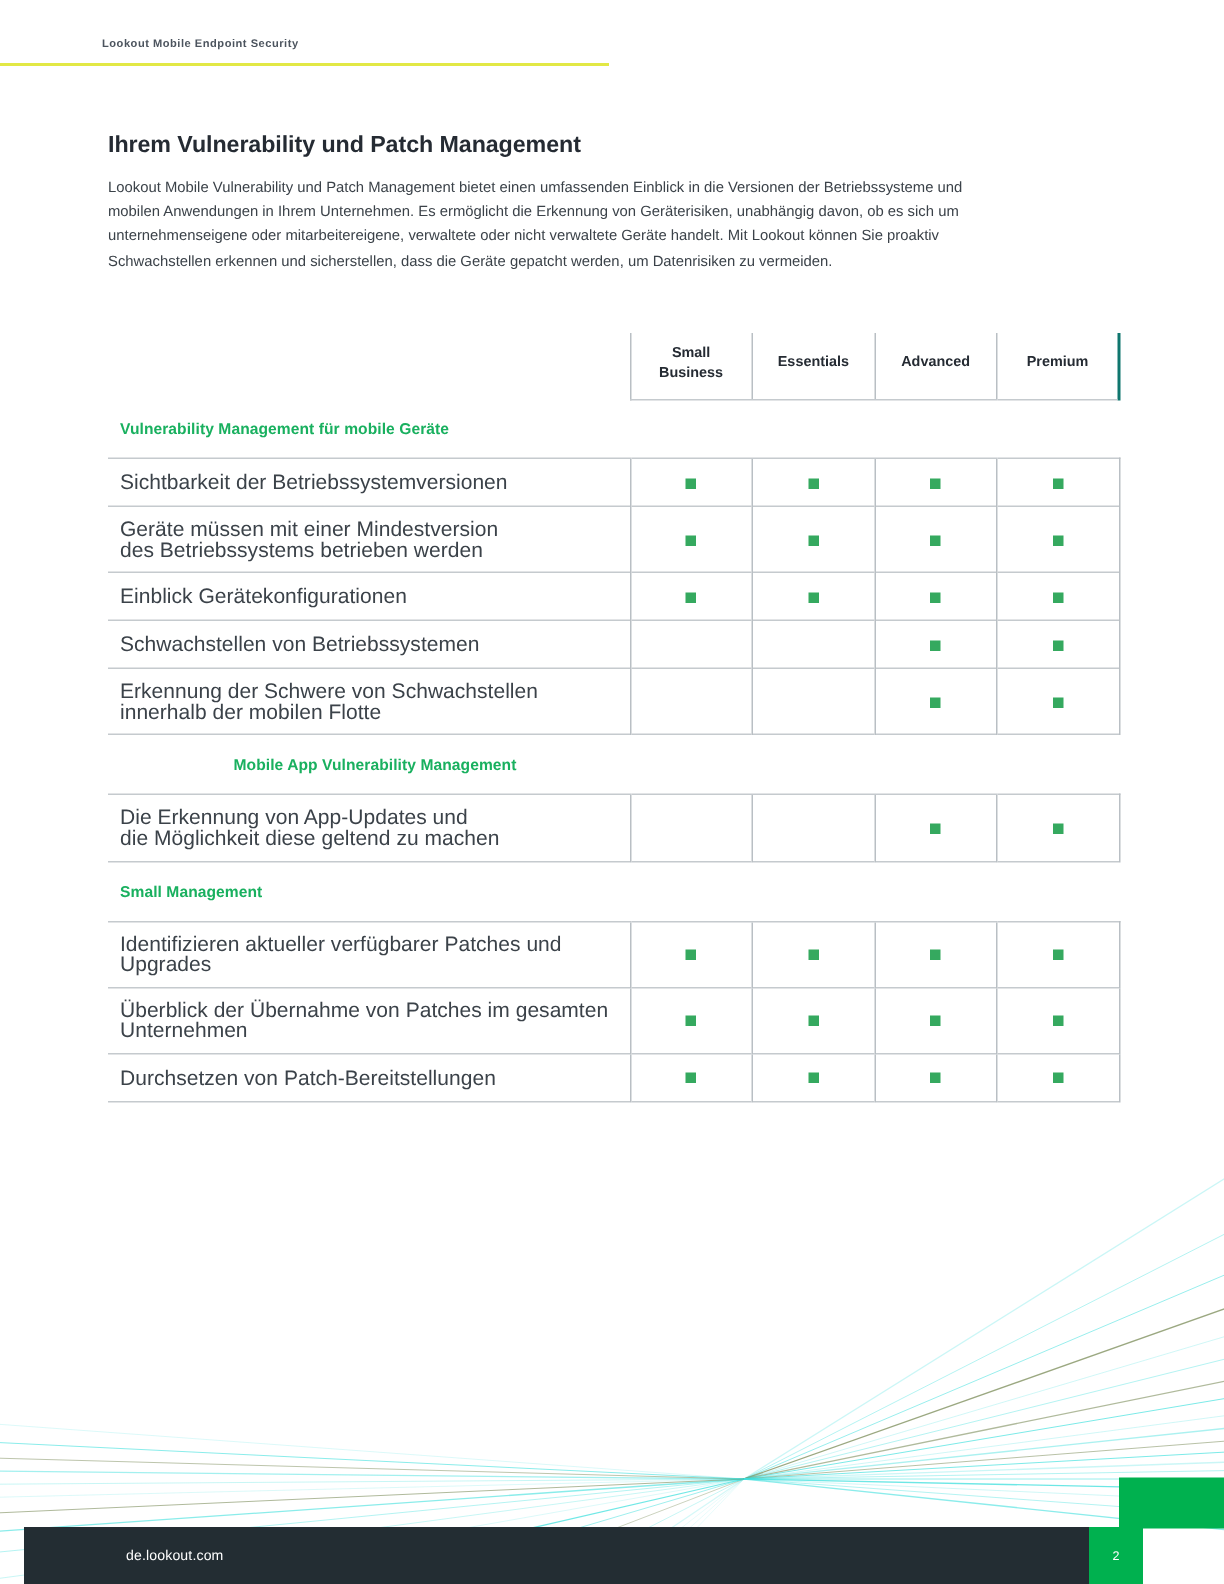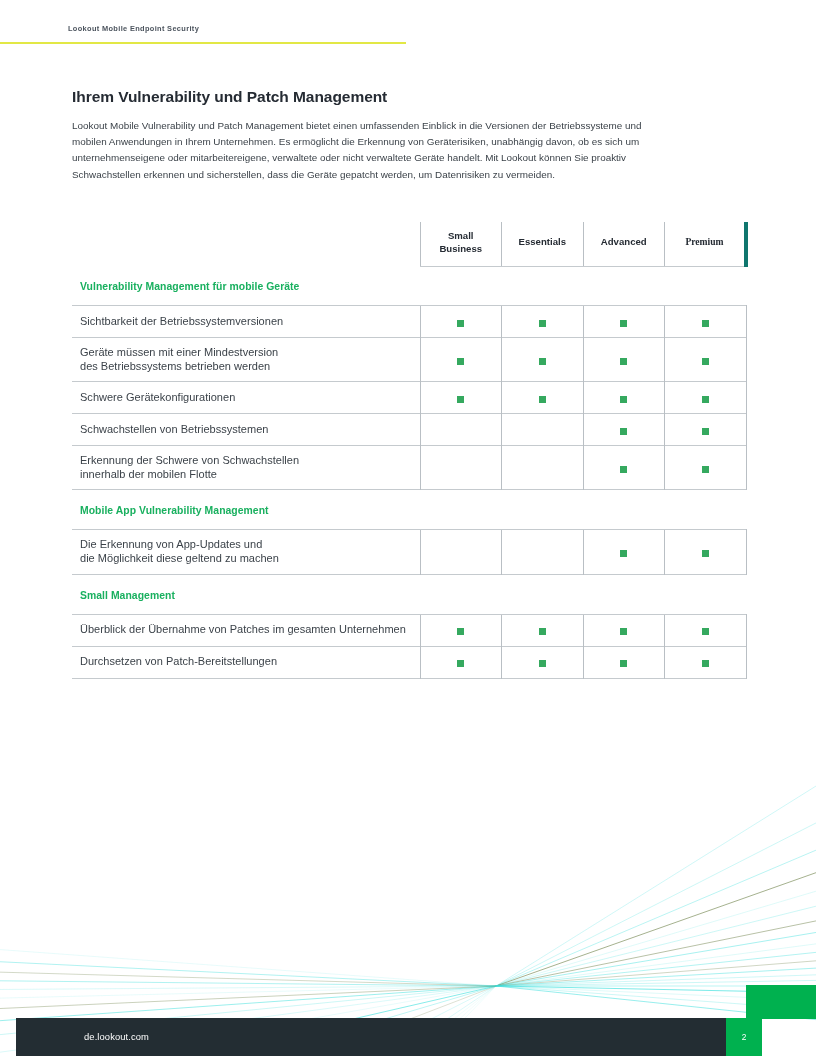--- a/index.html
+++ b/index.html
@@ -96,21 +96,21 @@
     line-height: 12.6px;
     border-left: 1px solid #b9bfc4;
     border-bottom: 1px solid #c5cace;
     height: 44px;
   }
   thead th.h-feature {
     border-left: none;
     border-bottom: none;
     background: #ffffff;
   }
-  thead th.h-last { border-right: 4px solid #0f766e; font-family: Liberation Serif, serif; }
+  thead th.h-last { border-right: 2px solid #0f766e; }
 
   
   tr.section-row td {
     border: none;
     padding: 0;
   }
   tr.section-row .sec-inner {
     font-size: 10.4px;
     font-weight: bold;
     color: #19b05f;
@@ -118,21 +118,21 @@
     letter-spacing: 0.05px;
   }
   tr.section-row td.sec-blank { background: #ffffff; }
 
   
   tbody td {
     border-top: 1px solid #c5cace;
     vertical-align: middle;
   }
   tbody tr.feature-row td.feat {
-    font-size: 11px;
+    font-size: 14px;
     color: #3b4249;
     line-height: 13.6px;
     padding: 8px 10px 8px 8px;
     letter-spacing: 0.02px;
   }
   tbody tr.feature-row td.tier {
     border-left: 1px solid #b9bfc4;
     text-align: center;
     height: 32px;
   }
@@ -279,21 +279,21 @@
           <td class="tier tier-last"><span class="tick" style="background: rgb(53, 169, 95);"></span></td>
         </tr>
         <tr class="feature-row two-line">
           <td class="feat"><span>Geräte müssen mit einer Mindestversion</span><br><span>des Betriebssystems betrieben werden</span></td>
           <td class="tier"><span class="tick" style="background: rgb(53, 169, 95);"></span></td>
           <td class="tier"><span class="tick" style="background: rgb(53, 169, 95);"></span></td>
           <td class="tier"><span class="tick" style="background: rgb(53, 169, 95);"></span></td>
           <td class="tier tier-last"><span class="tick" style="background: rgb(53, 169, 95);"></span></td>
         </tr>
         <tr class="feature-row">
-          <td class="feat"><span>Schwere Gerätekonfigurationen</span></td>
+          <td class="feat"><span>Einblick Gerätekonfigurationen</span></td>
           <td class="tier"><span class="tick" style="background: rgb(53, 169, 95);"></span></td>
           <td class="tier"><span class="tick" style="background: rgb(53, 169, 95);"></span></td>
           <td class="tier"><span class="tick" style="background: rgb(53, 169, 95);"></span></td>
           <td class="tier tier-last"><span class="tick" style="background: rgb(53, 169, 95);"></span></td>
         </tr>
         <tr class="feature-row">
           <td class="feat"><span>Schwachstellen von Betriebssystemen</span></td>
           <td class="tier"><span class="tick off"></span></td>
           <td class="tier"><span class="tick off"></span></td>
           <td class="tier"><span class="tick" style="background: rgb(53, 169, 95);"></span></td>
@@ -308,21 +308,21 @@
         </tr>
         <tr class="block-end">
           <td class="feat"></td>
           <td class="tier"></td>
           <td class="tier"></td>
           <td class="tier"></td>
           <td class="tier tier-last"></td>
         </tr>
         <tr class="section-row">
           <td>
-            <div class="sec-inner" style="color: rgb(25, 176, 95);">Mobile App Vulnerability Management</div>
+            <div class="sec-inner" style="color: rgb(25, 176, 95); text-align: center;">Mobile App Vulnerability Management</div>
           </td>
           <td class="sec-blank"></td>
           <td class="sec-blank"></td>
           <td class="sec-blank"></td>
           <td class="sec-blank"></td>
         </tr>
         <tr class="feature-row two-line">
           <td class="feat"><span>Die Erkennung von App-Updates und</span><br><span>die Möglichkeit diese geltend zu machen</span></td>
           <td class="tier"><span class="tick off"></span></td>
           <td class="tier"><span class="tick off"></span></td>
@@ -337,20 +337,27 @@
           <td class="tier tier-last"></td>
         </tr>
         <tr class="section-row">
           <td>
             <div class="sec-inner" style="color: rgb(25, 176, 95);">Small Management</div>
           </td>
           <td class="sec-blank"></td>
           <td class="sec-blank"></td>
           <td class="sec-blank"></td>
           <td class="sec-blank"></td>
+        </tr>
+        <tr class="feature-row">
+          <td class="feat"><span>Identifizieren aktueller verfügbarer Patches und Upgrades</span></td>
+          <td class="tier"><span class="tick" style="background: rgb(53, 169, 95);"></span></td>
+          <td class="tier"><span class="tick" style="background: rgb(53, 169, 95);"></span></td>
+          <td class="tier"><span class="tick" style="background: rgb(53, 169, 95);"></span></td>
+          <td class="tier tier-last"><span class="tick" style="background: rgb(53, 169, 95);"></span></td>
         </tr>
         <tr class="feature-row">
           <td class="feat"><span>Überblick der Übernahme von Patches im gesamten Unternehmen</span></td>
           <td class="tier"><span class="tick" style="background: rgb(53, 169, 95);"></span></td>
           <td class="tier"><span class="tick" style="background: rgb(53, 169, 95);"></span></td>
           <td class="tier"><span class="tick" style="background: rgb(53, 169, 95);"></span></td>
           <td class="tier tier-last"><span class="tick" style="background: rgb(53, 169, 95);"></span></td>
         </tr>
         <tr class="feature-row">
           <td class="feat"><span>Durchsetzen von Patch-Bereitstellungen</span></td>

